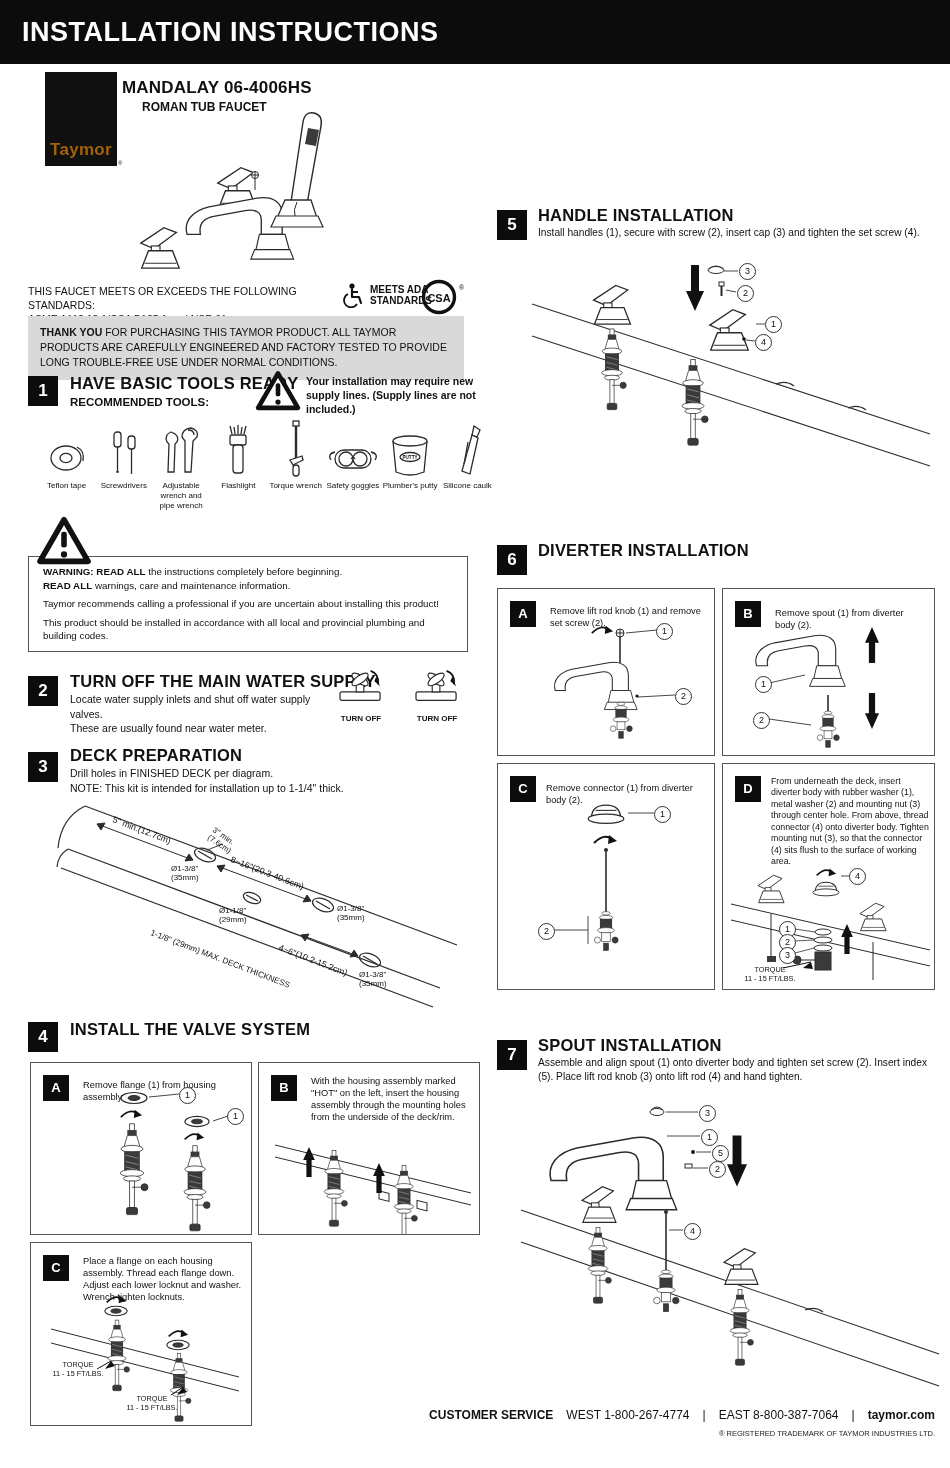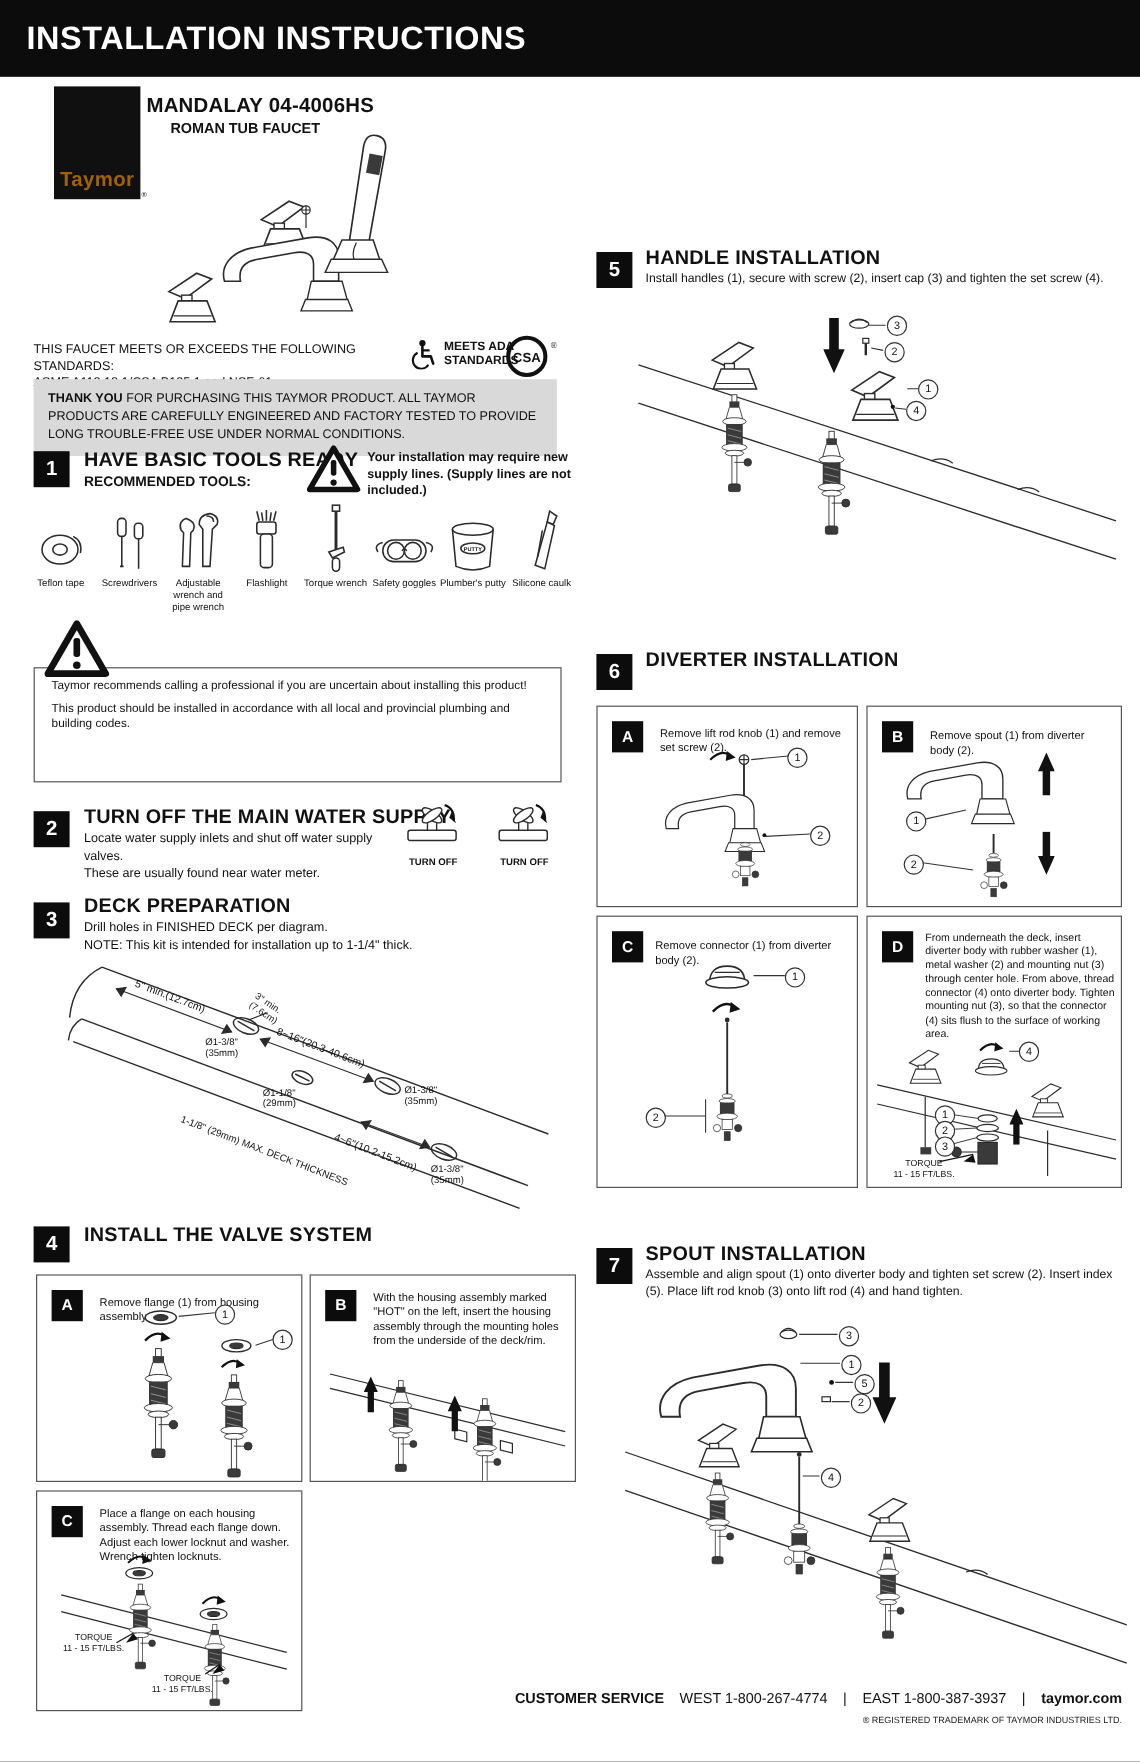--- a/index.html
+++ b/index.html
@@ -33,21 +33,21 @@
 
   .nb{position:absolute;width:30px;height:30px;background:#0c0c0c;color:#fff;text-align:center;
       font-size:17px;font-weight:700;line-height:30px;}
   .sec-t{position:absolute;font-size:16.5px;font-weight:800;letter-spacing:.2px;}
   .sec-s{position:absolute;font-size:11.5px;font-weight:700;}
   .body-t{position:absolute;font-size:10.5px;line-height:1.4;}
 
   .supply{position:absolute;left:306px;top:374px;width:178px;font-size:10.5px;font-weight:700;line-height:1.35;}
 
   
-  .tools{position:absolute;left:22px;top:420px;width:458px;display:flex;justify-content:space-between;}
+  .tools{position:absolute;left:38px;top:420px;width:458px;display:flex;justify-content:space-between;}
   .tool{flex:1 1 0;display:flex;flex-direction:column;align-items:center;}
   .tool .ic{height:58px;display:flex;align-items:flex-end;}
   .tool .lb2{font-size:8px;line-height:1.25;text-align:center;margin-top:3px;}
 
   
   .warnbox{position:absolute;left:28px;top:556px;width:440px;height:96px;border:1.4px solid #555;
            box-sizing:border-box;padding:8px 12px 0 14px;font-size:9.8px;line-height:1.38;}
   .warnbox p{margin:0 0 5px 0;}
   b{font-weight:700;}
 
@@ -154,21 +154,21 @@
 <div class="page">
 
   <div class="hdr">
     <h1>INSTALLATION INSTRUCTIONS</h1>
   </div>
 
   <div class="logo">
     <span>Taymor</span>
   </div>
   <span class="logo-reg">®</span>
-  <div class="model">MANDALAY 04-4006HS</div>
+  <div class="model">MANDALAY 06-4006HS</div>
   <div class="ptype">ROMAN TUB FAUCET</div>
 
   <div class="diagram" style="left:105px;top:98px;width:365px;height:188px;">
     <svg width="365" height="188" viewBox="0 0 365 188">
       <use href="#sy-handle" x="103" y="62" width="58" height="50"></use>
       <use href="#sy-handle" x="26" y="122" width="58" height="50"></use>
       <use href="#sy-spout" x="75" y="85" width="115" height="78"></use>
       <line x1="150" y1="92" x2="150" y2="80" stroke="#2b2b2b"></line>
       <circle cx="150" cy="77" r="3.5" fill="#fff" stroke="#2b2b2b"></circle>
       <line x1="146.5" y1="77" x2="153.5" y2="77" stroke="#2b2b2b"></line>
@@ -327,20 +327,22 @@
       <div class="lb2">Silicone caulk</div>
     </div>
   </div>
 
   <div class="abs" style="left:36px;top:516px;z-index:2;">
     <svg width="56" height="50" viewBox="0 0 60 54">
         <use href="#sy-warn"></use>
       </svg>
   </div>
   <div class="warnbox">
+    <p><b>WARNING: READ ALL</b><span> the instructions completely before beginning.</span><br>
+       <b>READ ALL</b><span> warnings, care and maintenance information.</span></p>
     <p>Taymor recommends calling a professional if you are uncertain about installing this product!</p>
     <p>This product should be installed in accordance with all local and provincial plumbing and building codes.</p>
   </div>
 
   <div class="nb" style="left:28px;top:676px;">2</div>
   <div class="sec-t" style="left:70px;top:672px;">TURN OFF THE MAIN WATER SUPPLY</div>
   <div class="body-t pre" style="left:70px;top:692px;width:265px;">Locate water supply inlets and shut off water supply valves.
 These are usually found near water meter.</div>
   <div class="diagram" style="left:332px;top:668px;width:150px;height:62px;">
     <svg width="150" height="62" viewBox="0 0 150 62">
@@ -627,19 +629,19 @@
     <div class="co" style="left:186px;top:37px;">1</div>
     <div class="co" style="left:197px;top:53px;">5</div>
     <div class="co" style="left:194px;top:69px;">2</div>
     <div class="co" style="left:169px;top:131px;">4</div>
   </div>
 
   <div class="foot">
     <span class="b">CUSTOMER SERVICE</span>
     <span>WEST 1-800-267-4774</span>
     <span>|</span>
-    <span>EAST 1-800-387-3937</span>
+    <span>EAST 8-800-387-7064</span>
     <span>|</span>
     <span class="b">taymor.com</span>
   </div>
   <div class="tm">® REGISTERED TRADEMARK OF TAYMOR INDUSTRIES LTD.</div>
 
 </div>
 
 </body></html>

